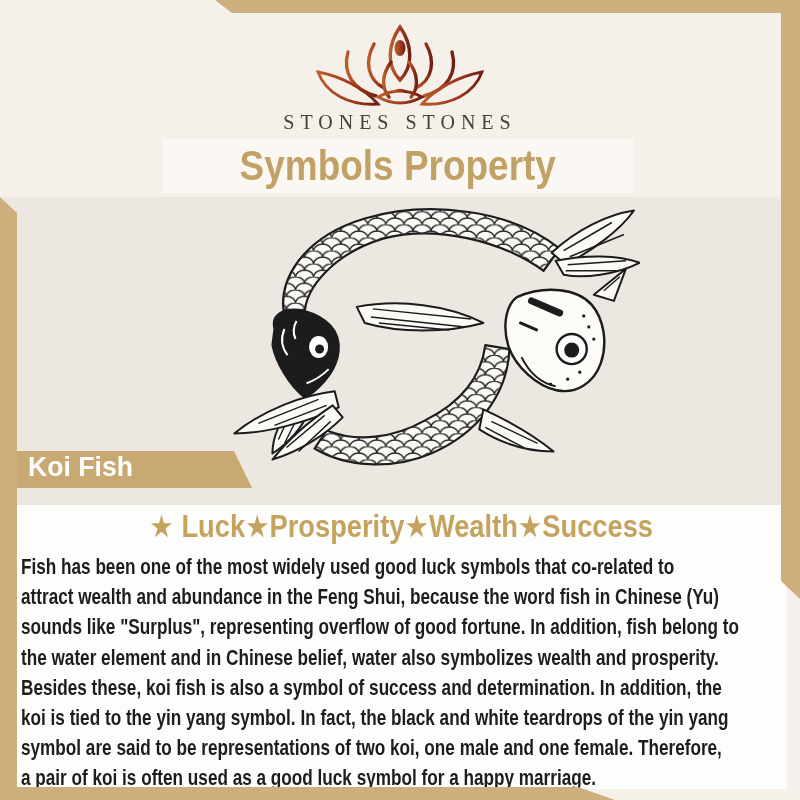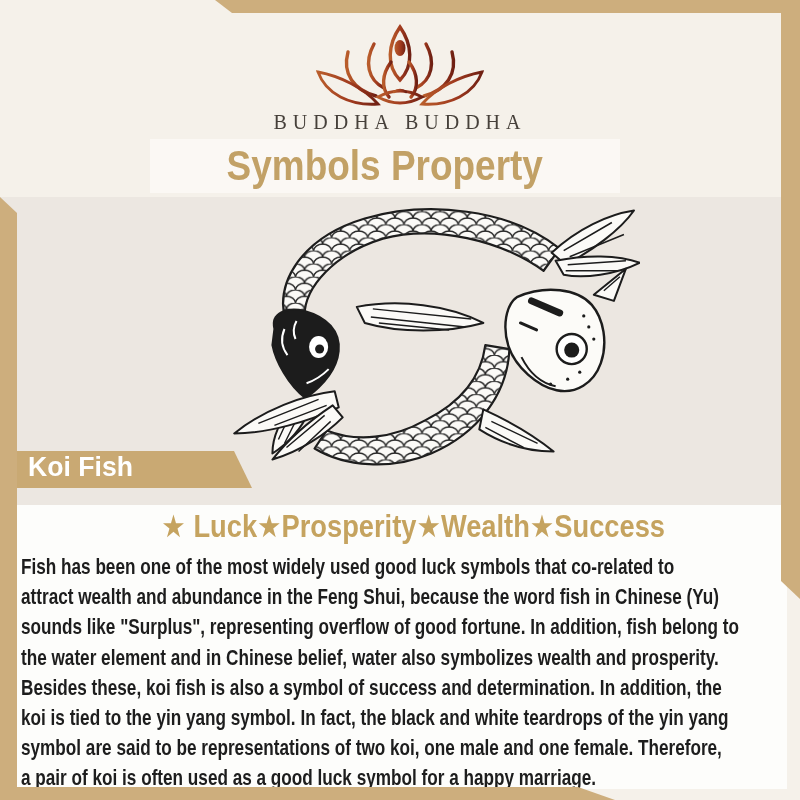--- a/index.html
+++ b/index.html
@@ -22,21 +22,21 @@
                  clip-path:polygon(0 0, 578px 0, 100% 100%, 0 100%); }
 
   .logo { position:absolute; left:312px; top:24px; }
   .brand {
     position:absolute; left:0; top:111px; width:800px; text-align:center;
     font-family:"Liberation Serif", serif; font-size:20px; letter-spacing:6px;
     color:#46403a; font-weight:500;
   }
 
   .title-box {
-    position:absolute; left:150px; top:139px; width:470px; height:54px;
+    position:absolute; left:163px; top:139px; width:470px; height:54px;
     background:#fbf8f4; display:flex; align-items:center; justify-content:center;
   }
   .title-text {
     font-size:42px; font-weight:bold; color:#c2a166;
     transform:scaleX(0.88); white-space:nowrap;
   }
 
   .fish-art { position:absolute; left:178px; top:198px; }
 
   .koi-banner {
@@ -44,21 +44,21 @@
     background:#c9a973; display:flex; align-items:flex-start;
     padding-left:13px; box-sizing:border-box;
     clip-path:polygon(0 0, 219px 0, 237px 100%, 0 100%);
   }
   .koi-text {
     color:#ffffff; font-size:28px; font-weight:bold;
     transform:scaleX(0.95); transform-origin:left center; white-space:nowrap;
   }
 
   .benefits {
-    position:absolute; left:27px; top:508px; width:772px; text-align:center;
+    position:absolute; left:15px; top:508px; width:772px; text-align:center;
   }
   .benefits span {
     display:inline-block; font-size:31px; font-weight:bold; color:#c5a35f;
     transform:scaleX(0.88); transform-origin:center; white-space:nowrap;
     font-family:"Liberation Sans","DejaVu Sans",sans-serif;
   }
 
   .para { position:absolute; left:21px; top:552px; }
   .para .ln {
     white-space:nowrap; font-size:22px; font-weight:bold; color:#1d1d1d;
@@ -90,21 +90,21 @@
       <path d="M140,28 C146,50 134,66 112,72"></path>
       <path d="M6,48 C14,70 38,82 66,80 C52,64 28,52 6,48 Z" stroke-width="2.8"></path>
       <path d="M170,48 C162,70 138,82 110,80 C124,64 148,52 170,48 Z" stroke-width="2.8"></path>
       <path d="M79,38 C70,50 69,64 77,73"></path>
       <path d="M97,38 C106,50 107,64 99,73"></path>
       <path d="M66,73 Q88,61 110,73 Q88,85 66,73 Z" stroke-width="3"></path>
       <path d="M82,68 Q88,64 94,68" stroke-width="2.4"></path>
     </g>
     <ellipse cx="88" cy="24" rx="5.5" ry="8" fill="url(#lg)"></ellipse>
   </svg>
-  <div class="brand">BUDDHA BUDDHA</div>
+  <div class="brand">STONES STONES</div>
 
   <div class="title-box">
     <div class="title-text">Symbols Property</div>
   </div>
 
   <svg class="fish-art" width="462" height="270" viewBox="0 0 460 268">
     <defs>
       <pattern id="scl" width="18" height="13" patternUnits="userSpaceOnUse">
         <g fill="none" stroke="#262626" stroke-width="1.4">
           <path d="M0,7 a9,7 0 0 1 18,0"></path>

